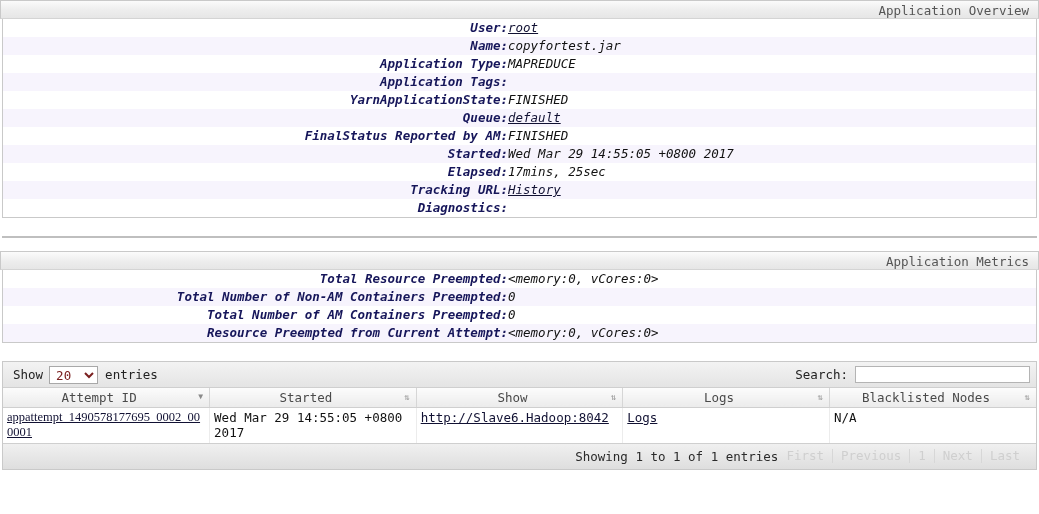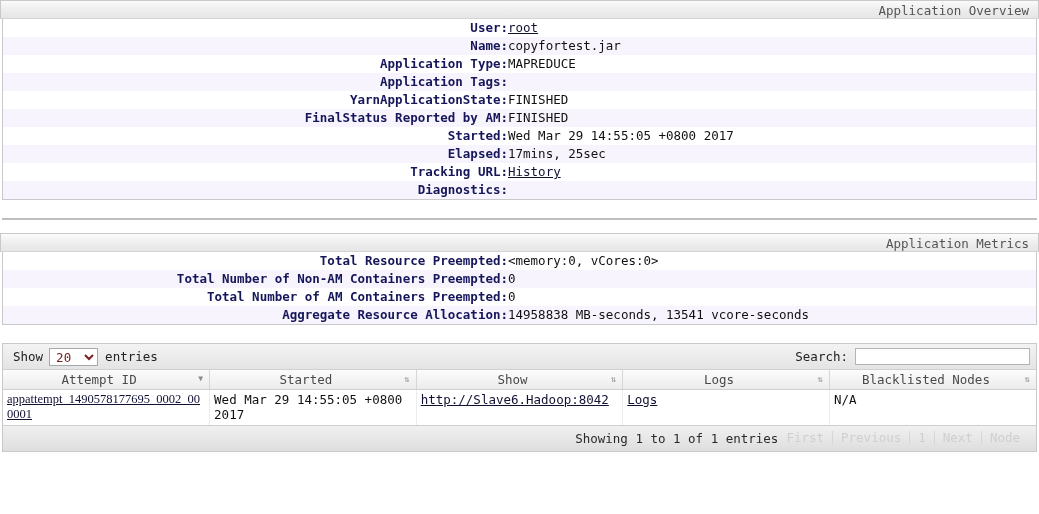--- a/index.html
+++ b/index.html
@@ -16,20 +16,21 @@
     overflow: hidden;
   }
 
   
   .panel {
     margin: 0 2px 0 2px;
     border: 1px solid #c9c9c9;
     border-top: none;
     background: #0ea5e9;
     box-sizing: border-box;
+    font-style: italic;
   }
   .panel-title {
     height: 19px;
     line-height: 19px;
     background: linear-gradient(to bottom, #fbfbfb 0%, #ededed 55%, #e6e6e6 100%);
     border: 1px solid #c9c9c9;
     border-bottom: 1px solid #d4d4d4;
     text-align: right;
     padding-right: 9px;
     color: #555555;
@@ -214,20 +215,24 @@
         </tr>
         <tr>
           <td class="key">Application Tags:</td>
           <td class="val"></td>
         </tr>
         <tr>
           <td class="key">YarnApplicationState:</td>
           <td class="val">FINISHED</td>
         </tr>
         <tr>
+          <td class="key">Queue:</td>
+          <td class="val"><a class="lnk" href="#">default</a></td>
+        </tr>
+        <tr>
           <td class="key">FinalStatus Reported by AM:</td>
           <td class="val">FINISHED</td>
         </tr>
         <tr>
           <td class="key">Started:</td>
           <td class="val">Wed Mar 29 14:55:05 +0800 2017</td>
         </tr>
         <tr>
           <td class="key">Elapsed:</td>
           <td class="val">17mins, 25sec</td>
@@ -258,22 +263,22 @@
         </tr>
         <tr>
           <td class="key">Total Number of Non-AM Containers Preempted:</td>
           <td class="val">0</td>
         </tr>
         <tr>
           <td class="key">Total Number of AM Containers Preempted:</td>
           <td class="val">0</td>
         </tr>
         <tr>
-          <td class="key">Aggregate Resource Allocation:</td>
-          <td class="val">14958838 MB-seconds, 13541 vcore-seconds</td>
+          <td class="key">Resource Preempted from Current Attempt:</td>
+          <td class="val">&lt;memory:0, vCores:0&gt;</td>
         </tr>
       </tbody>
   </table>
 </div>
 
 <div class="section-gap"></div>
 
 <div class="dt-wrap">
 
   <div class="dt-top">
@@ -309,16 +314,16 @@
       </tbody>
   </table>
 
   <div class="dt-bottom">
     <div>Showing 1 to 1 of 1 entries</div>
     <div class="dt-paginate">
       <span class="pg">First</span>
       <span class="pg">Previous</span>
       <span class="pg current">1</span>
       <span class="pg">Next</span>
-      <span class="pg">Node</span>
+      <span class="pg">Last</span>
     </div>
   </div>
 </div>
 
 </body></html>

